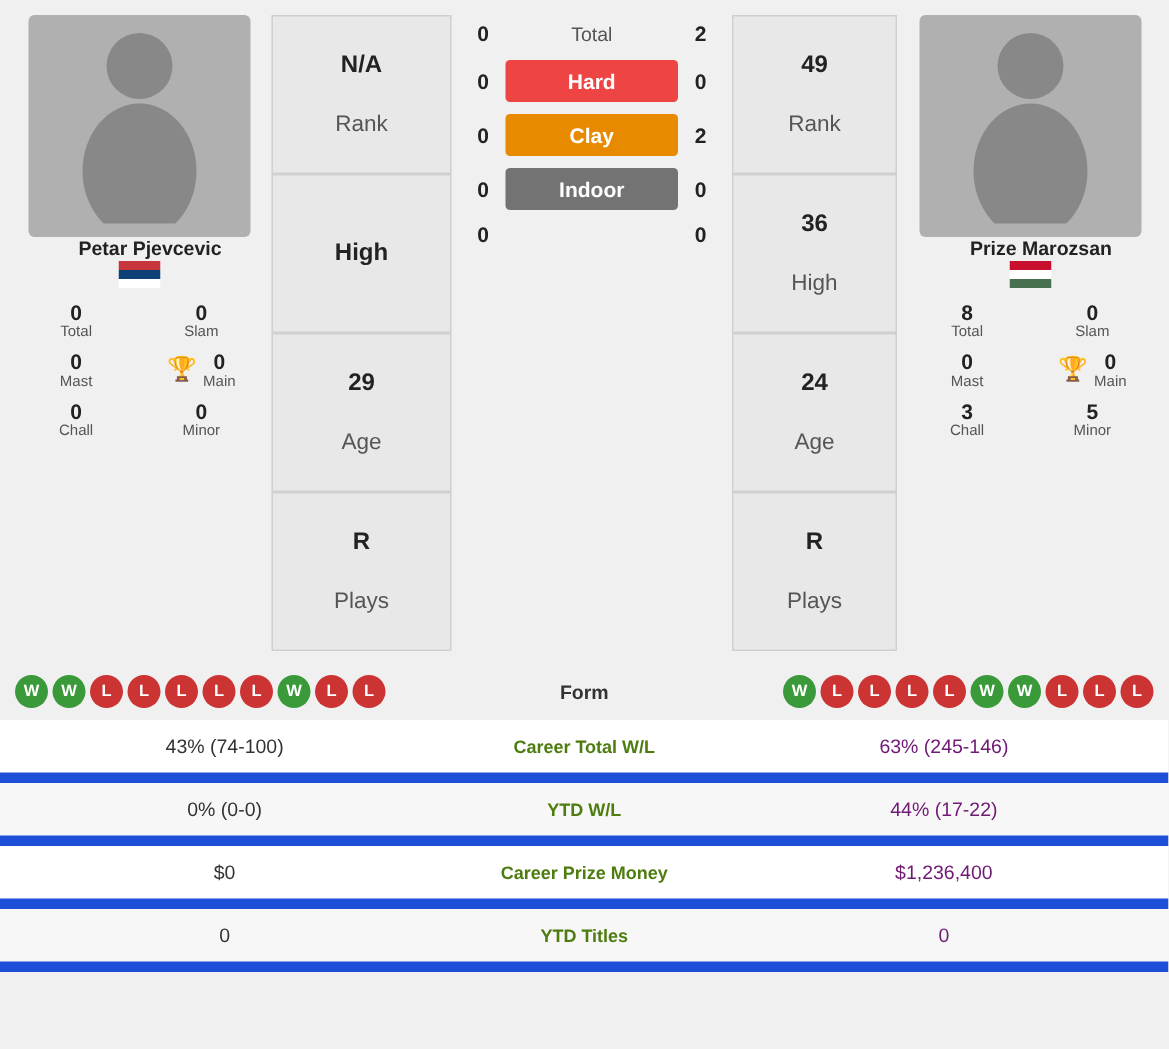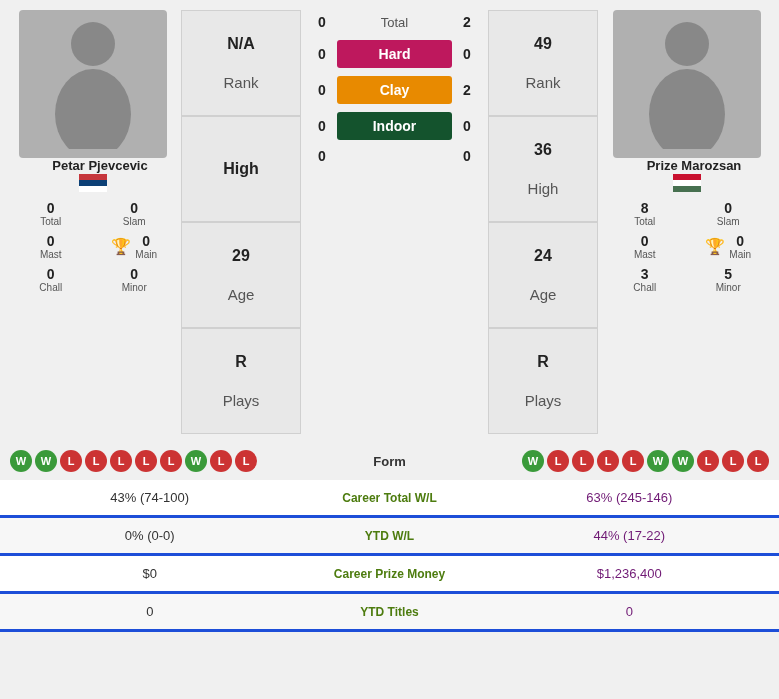--- a/index.html
+++ b/index.html
@@ -136,23 +136,23 @@
     .surface-badge {
       flex: 1;
       text-align: center;
       padding: 6px 10px;
       border-radius: 3px;
       color: white;
       font-weight: bold;
       font-size: 14px;
     }
 
-    .surface-hard { background: #be185d; }
+    .surface-hard { background: #ef4444; }
     .surface-clay { background: #e88a00; }
-    .surface-indoor { background: #14532d; }
+    .surface-indoor { background: #737373; }
     .surface-grass { background: #3a9a3a; }
 
     .total-row {
       display: flex;
       align-items: center;
       justify-content: space-between;
       padding: 4px 0;
     }
 
     .total-label {
@@ -230,21 +230,21 @@
     
     .stats-rows {
       background: white;
       margin: 0;
     }
 
     .stats-row {
       display: flex;
       align-items: center;
       padding: 10px 10px;
-      border-bottom: 3px solid #1d4ed8;
+      border-bottom: 7px solid #1d4ed8;
     }
 
     .stats-row:nth-child(even) {
       background: #f7f7f7;
     }
 
     .stats-row-left {
       flex: 1;
       text-align: center;
       font-size: 13px;

